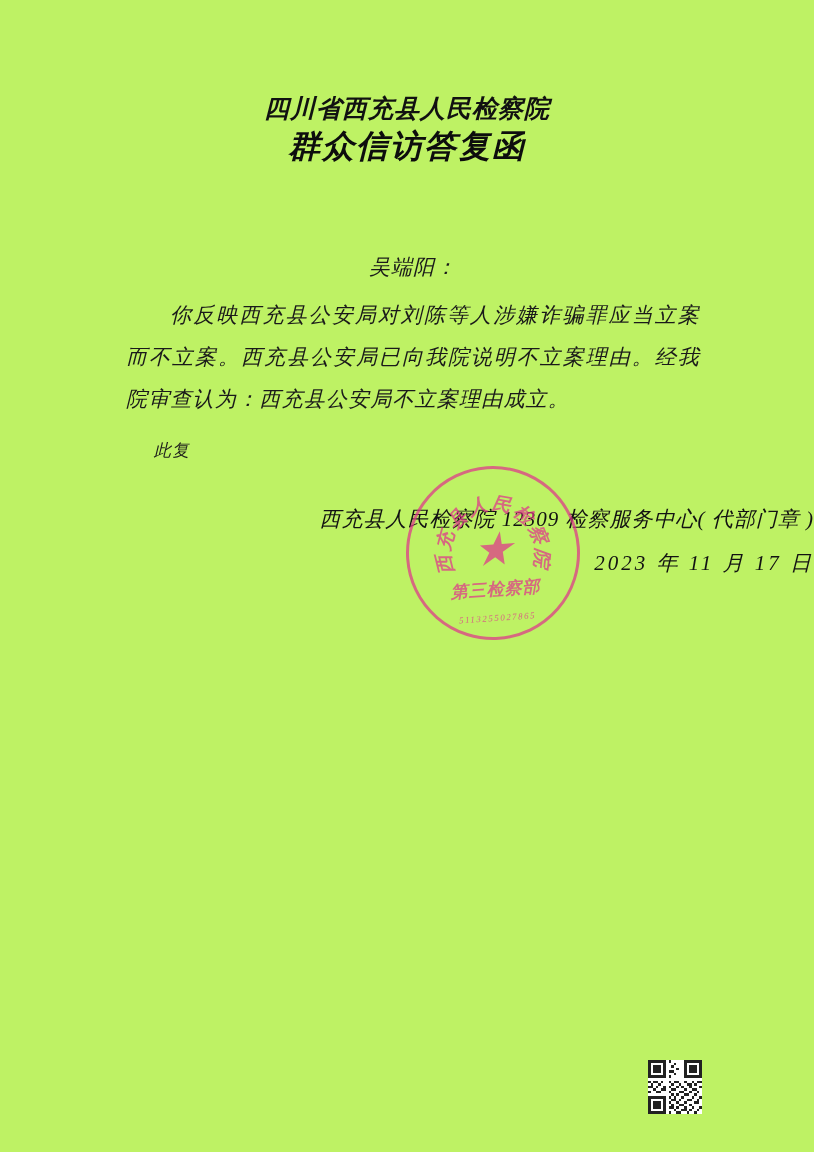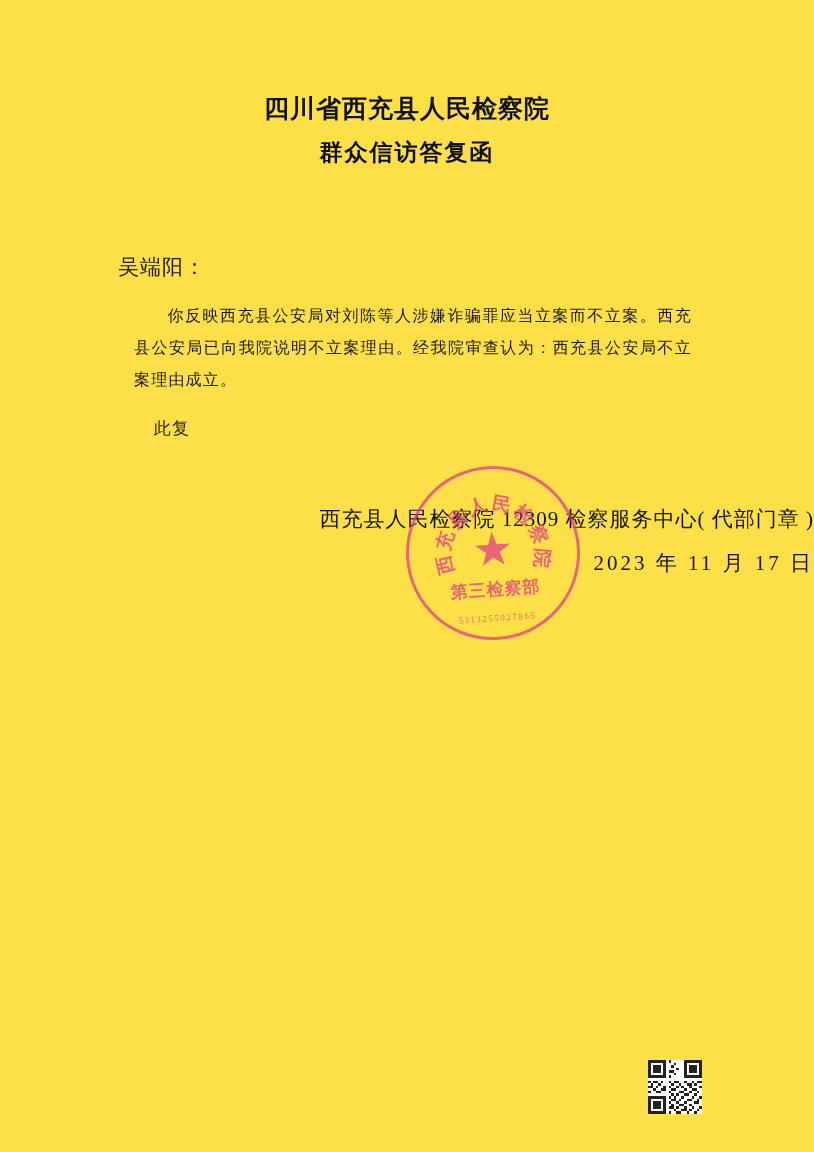--- a/index.html
+++ b/index.html
@@ -12,41 +12,41 @@
     height: 1152px;
     position: relative;
     font-family: "Liberation Serif", "DejaVu Serif", serif;
     color: #1a1a1a;
     overflow: hidden;
   }
 
   .page {
     position: absolute;
     inset: 0;
-    background: #fde047;
+    background: #bef264;
+    font-style: italic;
   }
 
   
   .doc-header {
     position: absolute;
     top: 92px;
     left: 0;
     width: 100%;
     text-align: center;
   }
   .issuer {
     font-size: 25px;
     letter-spacing: 1px;
     font-weight: 600;
     color: #111;
     font-family: "Liberation Serif", "DejaVu Serif", serif;
   }
   .doc-title {
-    margin-top: 12px;
-    font-size: 23px;
+    font-size: 32px;
     font-weight: 700;
     letter-spacing: 2px;
     color: #0d0d0d;
   }
 
   
   .doc-number {
     position: absolute;
     top: 210px;
     right: 118px;
@@ -61,28 +61,29 @@
     position: absolute;
     top: 252px;
     left: 118px;
     width: 590px;
   }
   .salutation {
     font-size: 21px;
     line-height: 1.5;
     letter-spacing: 1px;
     margin-bottom: 10px;
+    text-align: center;
   }
   .para {
-    font-size: 16px;
+    font-size: 21px;
     line-height: 2.0;
     letter-spacing: 1.2px;
     text-indent: 2.1em;
     text-align: justify;
-    margin: 16px;
+    margin: 8px;
   }
   .closing {
     font-size: 17px;
     line-height: 2.0;
     letter-spacing: 1.2px;
     text-indent: 2.1em;
     margin-top: 14px;
   }
 
   

